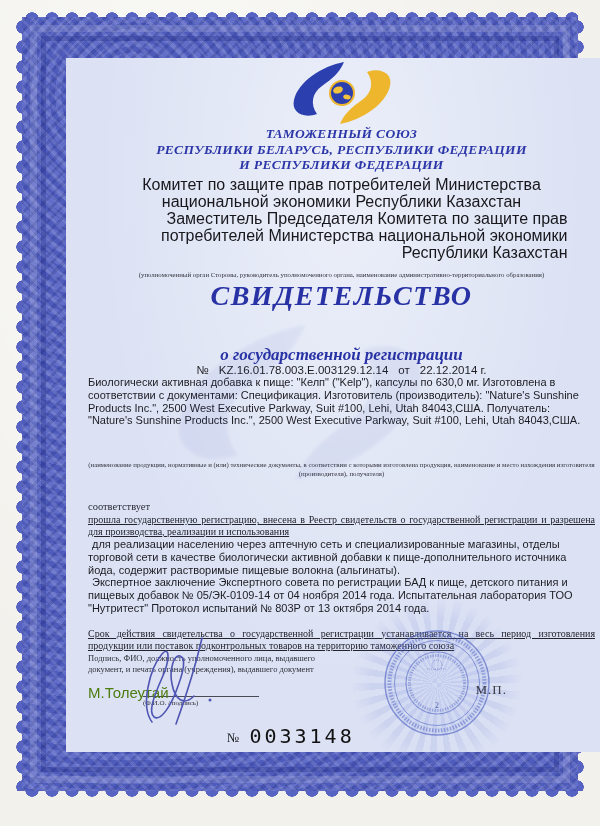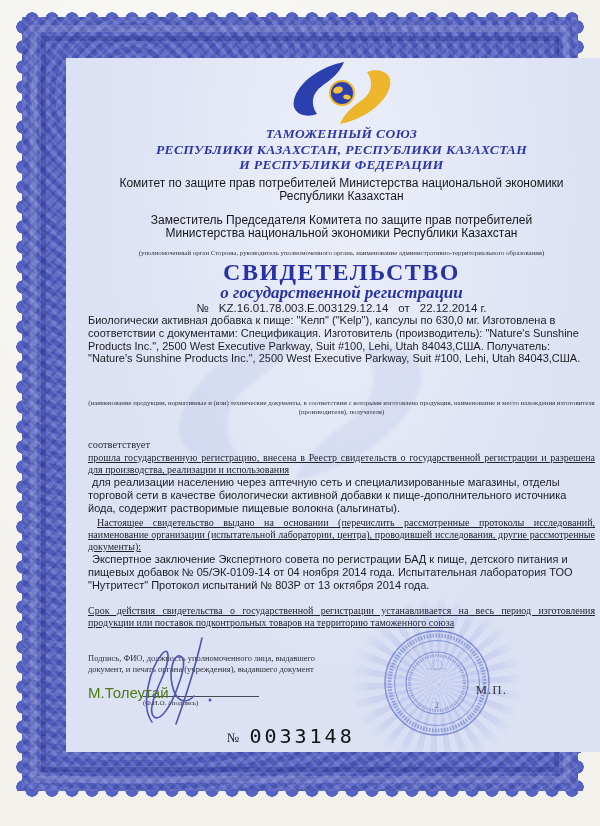--- a/index.html
+++ b/index.html
@@ -35,25 +35,25 @@
     background-size:8px 20px;background-repeat:repeat-y;}
   
   .inner{
     position:absolute;left:66px;top:58px;width:551px;height:694px;
     background:#dce2f4;
     background-image:radial-gradient(ellipse at 50% 18%, rgba(255,255,255,.45), rgba(255,255,255,0) 62%);
     box-sizing:border-box;padding:0 22px;
   }
   
   .org-title{font-weight:bold;font-style:italic;color:#2b36a8;font-size:13.5px;line-height:1.16;text-align:center;letter-spacing:.3px;}
-  .authority{font-family:"Liberation Sans", sans-serif;color:#17171c;font-size:12px;line-height:1.06;text-align:center;max-width:452px;margin:4px auto 0;}
-  .authority + .authority{margin-top:12px;}
+  .authority{font-family:"Liberation Sans", sans-serif;color:#17171c;font-size:16px;line-height:1.06;text-align:center;max-width:452px;margin:4px auto 0;}
+  .authority + .authority{margin-top:0;text-align:right;}
   .tiny-note{font-size:6.8px;color:#33333d;text-align:center;line-height:1.25;}
-  .cert-title{font-weight:bold;color:#2832a4;font-size:24px;letter-spacing:1.5px;text-align:center;line-height:1.0;margin-top:3px;}
-  .cert-sub{font-weight:bold;font-style:italic;color:#2832a4;font-size:17px;text-align:center;line-height:1.05;}
+  .cert-title{font-weight:bold;font-style:italic;color:#2832a4;font-size:28px;letter-spacing:1.5px;text-align:center;line-height:1.0;margin-top:3px;}
+  .cert-sub{font-weight:bold;font-style:italic;color:#2832a4;font-size:17px;text-align:center;line-height:1.05;margin-top:36px;}
   .numrow{font-family:"Liberation Sans", sans-serif;font-size:11.5px;color:#1d1d22;text-align:center;}
   .numrow span{margin:0 5px;}
   .form-par{font-size:10px;color:#23232e;line-height:1.2;text-align:justify;text-decoration:underline;}
   .filled-par{font-family:"Liberation Sans", sans-serif;font-size:11px;color:#1c1c22;line-height:1.16;}
   .product-label{font-size:11px;color:#23232e;margin-top:7px;}
   .compliance-label{font-size:10.5px;color:#2a2a35;margin-top:23px;margin-bottom:-4px;}
   .mt-gap{margin-top:34px;}
   .validity{margin-top:13px;}
   
   .sig-note{position:absolute;left:88px;top:653px;width:252px;font-size:8.5px;line-height:1.25;color:#2e2e38;}
@@ -90,42 +90,41 @@
 
   <svg class="emblem" width="120" height="66" viewBox="0 0 120 66">
     <path d="M62 2 C40 6 16 22 12 40 C9 52 21 59 35 54 C28 44 30 33 40 26 C50 19 58 12 62 2 Z" fill="#2b3fae"></path>
     <path d="M58 64 C80 60 104 44 108 26 C111 14 99 7 85 12 C92 22 90 33 80 40 C70 47 62 54 58 64 Z" fill="#eeb62c"></path>
     <circle cx="60" cy="33" r="12" fill="#2b3fae" stroke="#eeb62c" stroke-width="2"></circle>
     <ellipse cx="56" cy="30" rx="5" ry="3.4" fill="#f2c23e" transform="rotate(-18 56 30)"></ellipse>
     <ellipse cx="65" cy="37" rx="3.8" ry="2.4" fill="#f2c23e" transform="rotate(12 65 37)"></ellipse>
   </svg>
 
   <div class="org-title">ТАМОЖЕННЫЙ СОЮЗ</div>
-  <div class="org-title">РЕСПУБЛИКИ КАЗАХСТАН, РЕСПУБЛИКИ КАЗАХСТАН</div>
+  <div class="org-title">РЕСПУБЛИКИ БЕЛАРУСЬ, РЕСПУБЛИКИ ФЕДЕРАЦИИ</div>
   <div class="org-title">И РЕСПУБЛИКИ ФЕДЕРАЦИИ</div>
 
   <div class="authority">Комитет по защите прав потребителей Министерства национальной экономики Республики Казахстан</div>
   <div class="authority">Заместитель Председателя Комитета по защите прав потребителей Министерства национальной экономики Республики Казахстан</div>
   <div class="tiny-note" style="margin-top:9px;">(уполномоченный орган Стороны, руководитель уполномоченного органа, наименование административно-территориального образования)</div>
 
   <div class="cert-title">СВИДЕТЕЛЬСТВО</div>
   <div class="cert-sub">о государственной регистрации</div>
   <div class="numrow">
     <span>№</span><span>KZ.16.01.78.003.E.003129.12.14</span><span>от</span><span>22.12.2014 г.</span>
   </div>
 
   <div class="filled-par">Биологически активная добавка к пище: "Келп" ("Kelp"), капсулы по 630,0 мг. Изготовлена в соответствии с документами: Спецификация. Изготовитель (производитель): "Nature's Sunshine Products Inc.", 2500 West Executive Parkway, Suit #100, Lehi, Utah 84043,США. Получатель: "Nature's Sunshine Products Inc.", 2500 West Executive Parkway, Suit #100, Lehi, Utah 84043,США.</div>
   <div class="tiny-note mt-gap">(наименование продукции, нормативные и (или) технические документы, в соответствии с которыми изготовлена продукция, наименование и место нахождения изготовителя (производителя), получателя)</div>
 
   <div class="compliance-label">соответствует</div>
 
   <div class="form-par" style="margin-top:6px;">прошла государственную регистрацию, внесена в Реестр свидетельств о государственной регистрации и разрешена для производства, реализации и использования</div>
   <div class="filled-par" style="text-indent:4px;">для реализации населению через аптечную сеть и специализированные магазины, отделы торговой сети в качестве биологически активной добавки к пище-дополнительного источника йода, содержит растворимые пищевые волокна (альгинаты).</div>
 
-  <div class="form-par" style="margin-top:3px;text-indent:9px;">Настоящее свидетельство выдано на основании (перечислить рассмотренные протоколы исследований, наименование организации  (испытательной лаборатории, центра), проводившей исследования, другие рассмотренные документы):</div>
   <div class="filled-par" style="text-indent:4px;">Экспертное заключение Экспертного совета по регистрации БАД к пище, детского питания и пищевых добавок № 05/ЭК-0109-14 от 04 ноября 2014 года. Испытательная лаборатория ТОО "Нутритест" Протокол испытаний № 803Р от 13 октября 2014 года.</div>
 
   <div class="form-par validity">Срок действия свидетельства о государственной регистрации устанавливается на весь период изготовления продукции или поставок подконтрольных товаров на территорию таможенного союза</div>
 </div>
 
 <svg class="ghost" width="300" height="165" viewBox="0 0 120 66">
   <path d="M62 2 C40 6 16 22 12 40 C9 52 21 59 35 54 C28 44 30 33 40 26 C50 19 58 12 62 2 Z" fill="#2b3fae"></path>
   <path d="M58 64 C80 60 104 44 108 26 C111 14 99 7 85 12 C92 22 90 33 80 40 C70 47 62 54 58 64 Z" fill="#2b3fae"></path>
 </svg>
 

